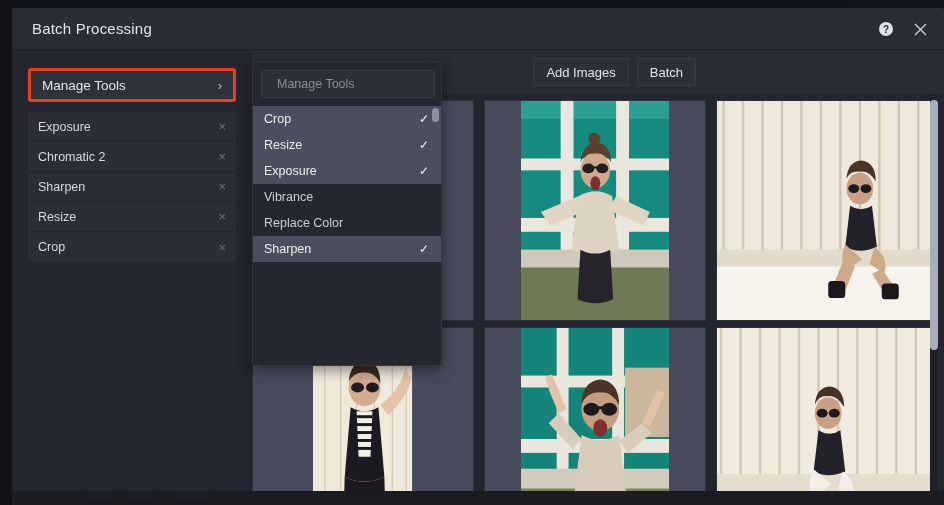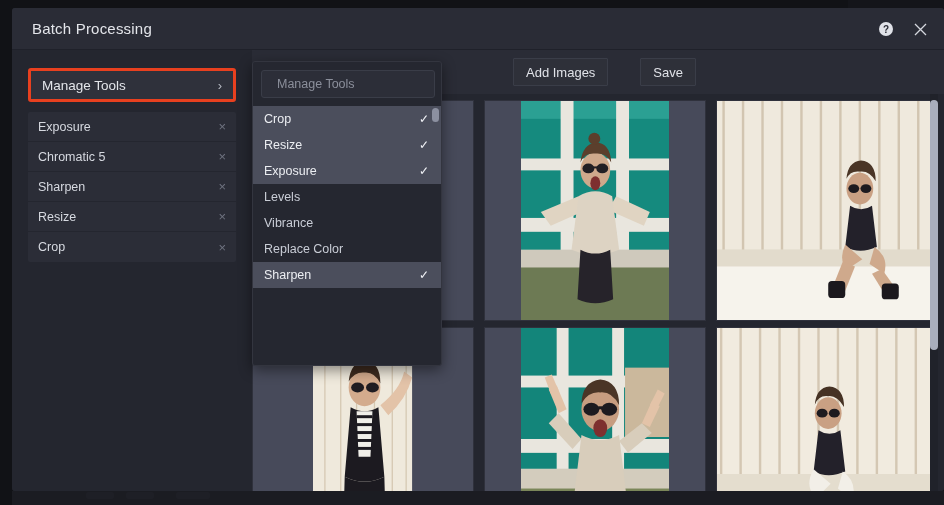--- a/index.html
+++ b/index.html
@@ -54,21 +54,21 @@
     position:absolute; right:248px; top:8px;
     display:flex; gap:8px;
   }
   .tb-btn {
     height:28px; padding:0 12px;
     display:flex; align-items:center;
     font-size:13px; color:#e0e2e8;
     background:#2E3039;
     border:1px solid #3a3d48;
     border-radius:1px;
-    cursor:pointer; white-space:nowrap;margin-left:24px;
+    cursor:pointer; white-space:nowrap;
   }
 
   
   .left-panel {
     position:absolute; left:0; top:42px; width:240px; bottom:0;
     background:#24262F;
   }
   .manage-btn-wrap {
     position:absolute; left:16px; top:18px; width:208px; height:34px;
     border:3px solid #E8401F; border-radius:3px;
@@ -185,40 +185,40 @@
           <svg width="15" height="15" viewBox="0 0 15 15">
             <path d="M2 2 L13 13 M13 2 L2 13" stroke="#d4d7de" stroke-width="1.3" fill="none"></path>
           </svg>
         </div>
       </div>
     </div>
 
     <div class="toolbar">
       <div class="tb-buttons">
         <div class="tb-btn">Add Images</div>
-        <div class="tb-btn">Save</div>
+        <div class="tb-btn">Batch</div>
       </div>
     </div>
 
     <div class="left-panel">
 
       <div class="manage-btn-wrap">
         <div class="manage-btn">
           <span class="label">Manage Tools</span>
           <span class="chev">›</span>
         </div>
       </div>
 
       <div class="tool-list">
         <div class="tool-row">
           <span class="tname">Exposure</span>
           <span class="tdel">×</span>
         </div>
         <div class="tool-row">
-          <span class="tname">Chromatic 5</span>
+          <span class="tname">Chromatic 2</span>
           <span class="tdel">×</span>
         </div>
         <div class="tool-row">
           <span class="tname">Sharpen</span>
           <span class="tdel">×</span>
         </div>
         <div class="tool-row">
           <span class="tname">Resize</span>
           <span class="tdel">×</span>
         </div>
@@ -452,24 +452,20 @@
         </div>
         <div class="dd-item sel">
           <span>Resize</span>
           <span class="chk">✓</span>
         </div>
         <div class="dd-item sel">
           <span>Exposure</span>
           <span class="chk">✓</span>
         </div>
         <div class="dd-item">
-          <span>Levels</span>
-          <span class="chk"></span>
-        </div>
-        <div class="dd-item">
           <span>Vibrance</span>
           <span class="chk"></span>
         </div>
         <div class="dd-item">
           <span>Replace Color</span>
           <span class="chk"></span>
         </div>
         <div class="dd-item sel">
           <span>Sharpen</span>
           <span class="chk">✓</span>

